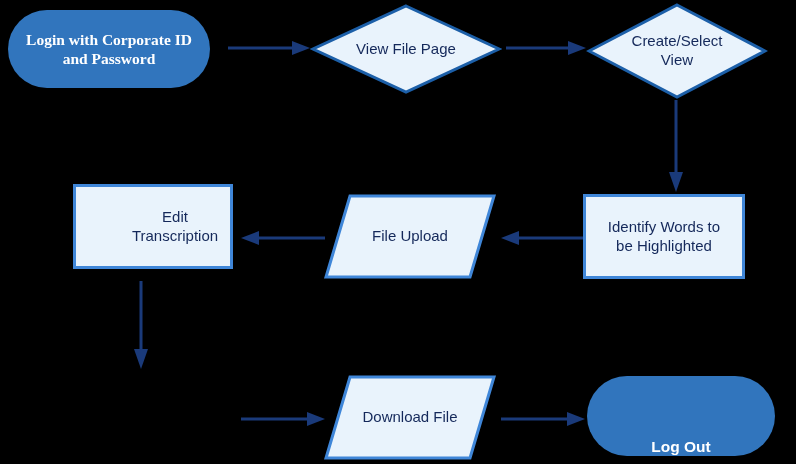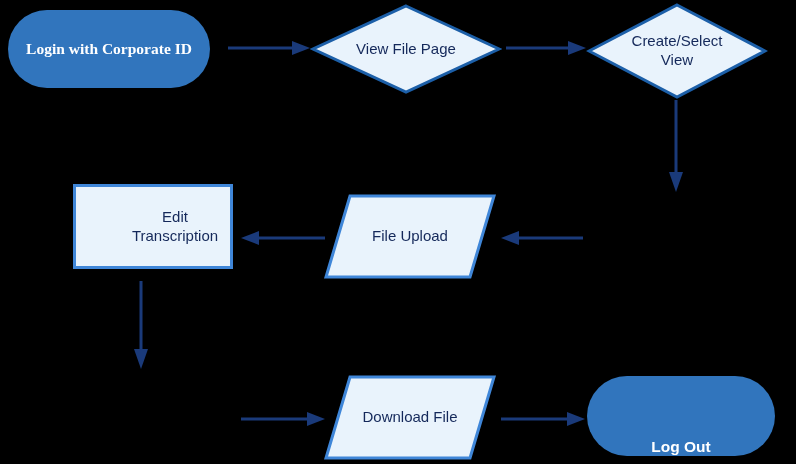--- a/index.html
+++ b/index.html
@@ -88,20 +88,21 @@
   .arrow svg { display: block; overflow: visible; }
 </style>
 </head>
 <body>
 
 <div id="canvas">
 
   <div class="node pill" style="left:8px; top:10px; width:202px; height:78px;font-family:Liberation Serif, serif;">
     <div>
       <span>Login with Corporate ID</span><br>
+      <span>and Password</span>
     </div>
   </div>
 
   <div class="arrow" style="left:228px; top:38px; width:82px; height:20px;">
     <svg viewBox="0 0 82 20">
       <line x1="0" y1="10" x2="68" y2="10" stroke="#1a3a7a" stroke-width="3"></line>
       <polygon points="82,10 64,3 64,17" fill="#1a3a7a"></polygon>
     </svg>
   </div>
 
@@ -154,20 +155,26 @@
     <div class="plabel">File Upload</div>
   </div>
 
   <div class="arrow" style="left:501px; top:228px; width:82px; height:20px;">
     <svg viewBox="0 0 82 20">
       <line x1="16" y1="10" x2="82" y2="10" stroke="#1a3a7a" stroke-width="3"></line>
       <polygon points="0,10 18,3 18,17" fill="#1a3a7a"></polygon>
     </svg>
   </div>
 
+  <div class="node rect" style="left:583px; top:194px; width:162px; height:85px;">
+    <div>
+      <span>Identify Words to</span><br>
+      <span>be Highlighted</span>
+    </div>
+  </div>
 
   <div class="arrow" style="left:131px; top:281px; width:20px; height:88px;">
     <svg viewBox="0 0 20 88">
       <line x1="10" y1="0" x2="10" y2="72" stroke="#1a3a7a" stroke-width="3"></line>
       <polygon points="10,88 3,68 17,68" fill="#1a3a7a"></polygon>
     </svg>
   </div>
 
 
   <div class="arrow" style="left:241px; top:409px; width:84px; height:20px;">

